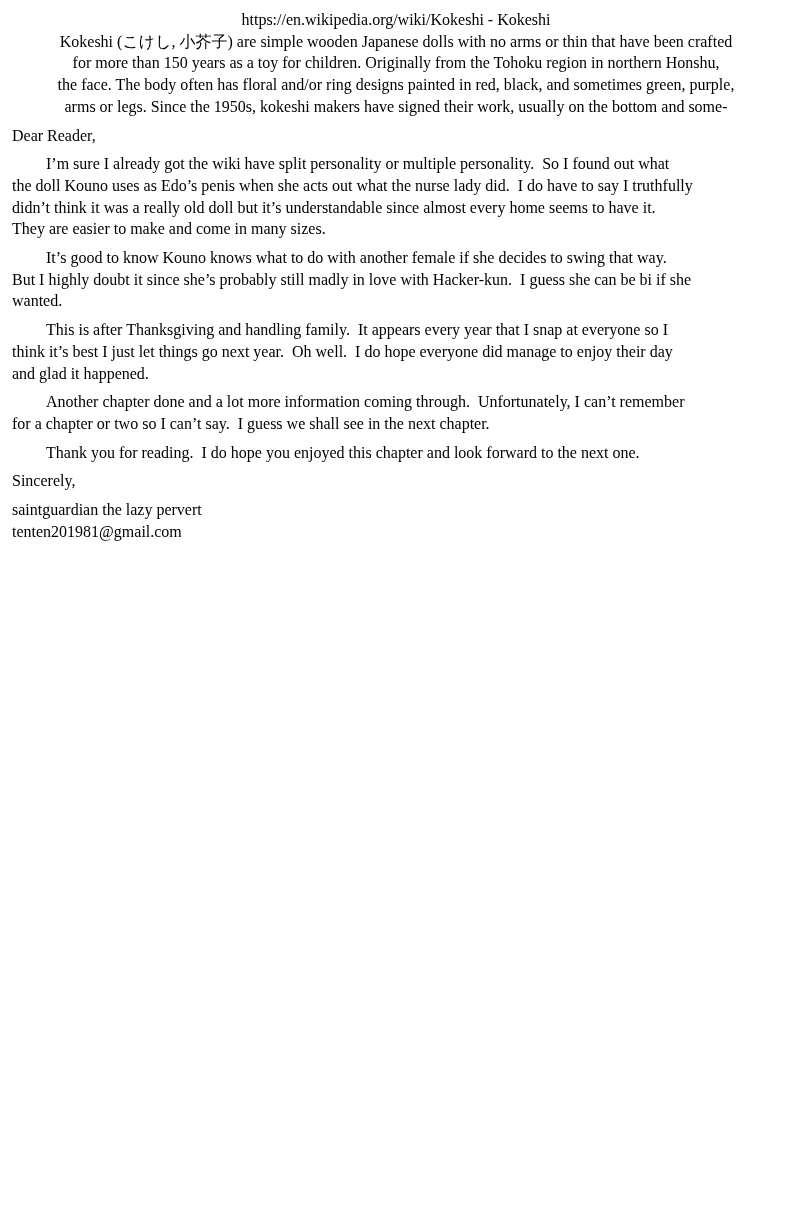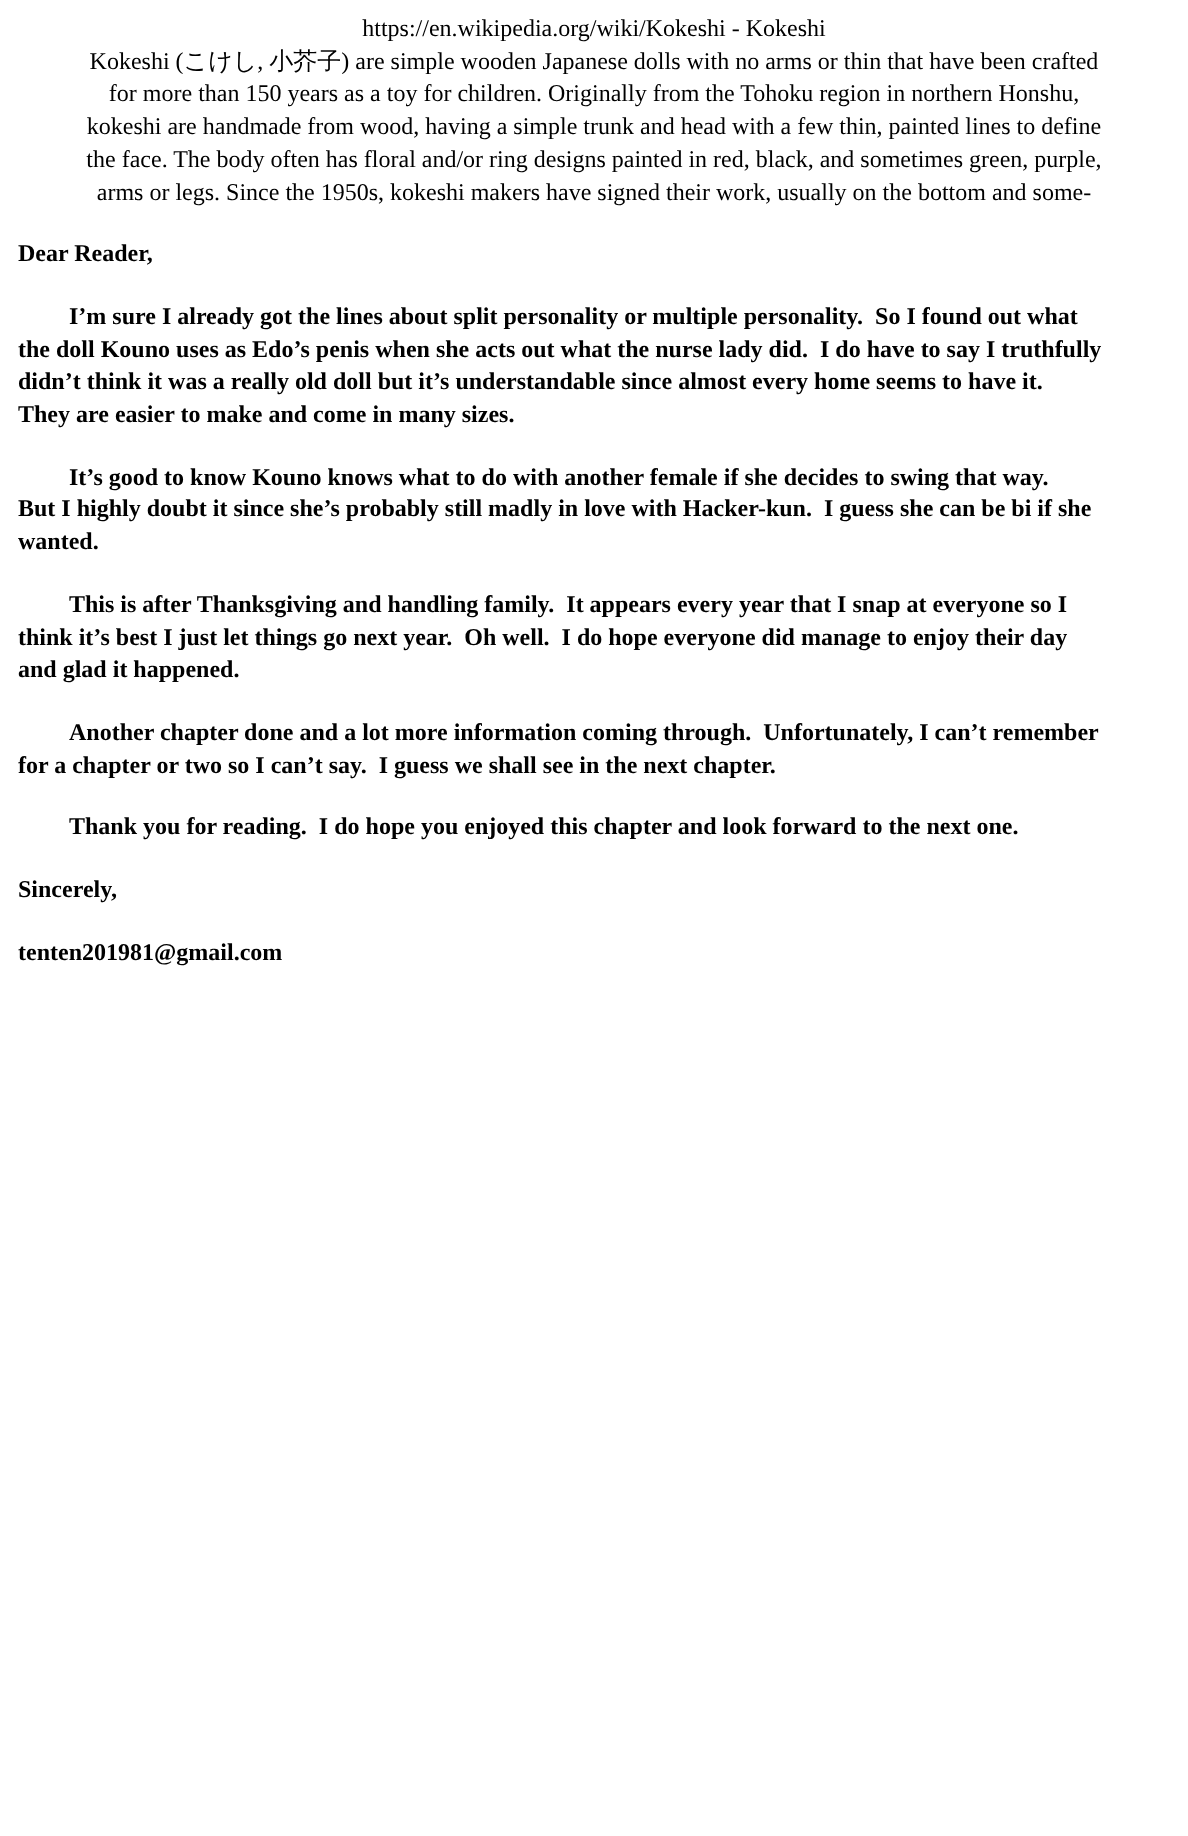--- a/index.html
+++ b/index.html
@@ -20,45 +20,43 @@
     padding: 9px 12px 0 12px;
     overflow: hidden;
   }
   .line {
     white-space: pre;
   }
   .center {
     text-align: center;
   }
   .block {
-    margin-top: 20px;
-    font-weight: bold;
+    margin-top: 7px;
   }
   .indent-first .line:first-child {
     text-indent: 34px;
   }
 </style>
 </head>
 <body>
 
 <div class="page">
 
   <div class="center">
     <div class="line">https://en.wikipedia.org/wiki/Kokeshi - Kokeshi</div>
     <div class="line">Kokeshi (こけし, 小芥子) are simple wooden Japanese dolls with no arms or thin that have been crafted</div>
     <div class="line">for more than 150 years as a toy for children. Originally from the Tohoku region in northern Honshu,</div>
-    <div class="line">kokeshi are handmade from wood, having a simple trunk and head with a few thin, painted lines to define</div>
     <div class="line">the face. The body often has floral and/or ring designs painted in red, black, and sometimes green, purple,</div>
     <div class="line">arms or legs. Since the 1950s, kokeshi makers have signed their work, usually on the bottom and some-</div>
   </div>
 
   <div class="block line">Dear Reader,</div>
 
   <div class="block indent-first">
-    <div class="line">I’m sure I already got the lines about split personality or multiple personality.  So I found out what</div>
+    <div class="line">I’m sure I already got the wiki have split personality or multiple personality.  So I found out what</div>
     <div class="line">the doll Kouno uses as Edo’s penis when she acts out what the nurse lady did.  I do have to say I truthfully</div>
     <div class="line">didn’t think it was a really old doll but it’s understandable since almost every home seems to have it.</div>
     <div class="line">They are easier to make and come in many sizes.</div>
   </div>
 
   <div class="block indent-first">
     <div class="line">It’s good to know Kouno knows what to do with another female if she decides to swing that way.</div>
     <div class="line">But I highly doubt it since she’s probably still madly in love with Hacker-kun.  I guess she can be bi if she</div>
     <div class="line">wanted.</div>
   </div>
@@ -74,16 +72,17 @@
     <div class="line">for a chapter or two so I can’t say.  I guess we shall see in the next chapter.</div>
   </div>
 
   <div class="block indent-first">
     <div class="line">Thank you for reading.  I do hope you enjoyed this chapter and look forward to the next one.</div>
   </div>
 
   <div class="block line">Sincerely,</div>
 
   <div class="block">
+    <div class="line">saintguardian the lazy pervert</div>
     <div class="line">tenten201981@gmail.com</div>
   </div>
 
 </div>
 
 </body></html>

